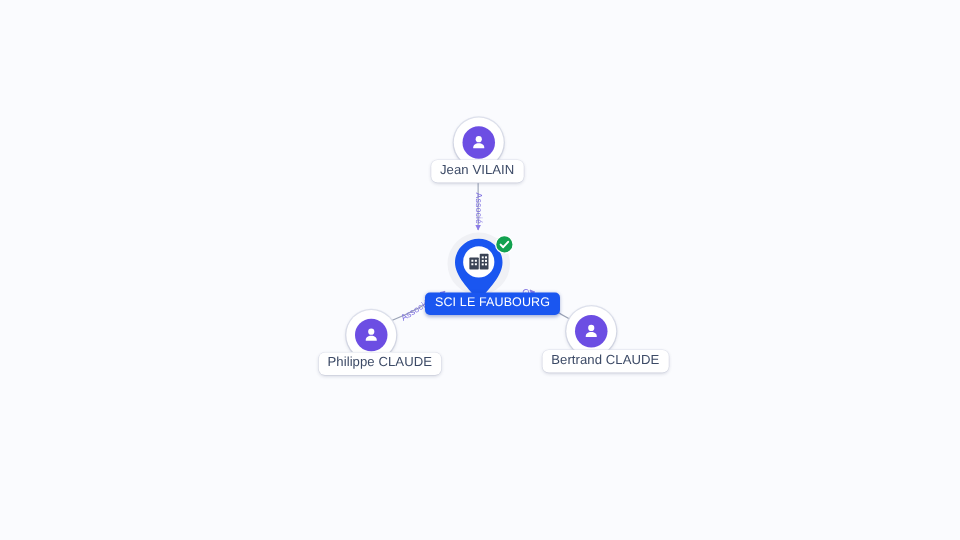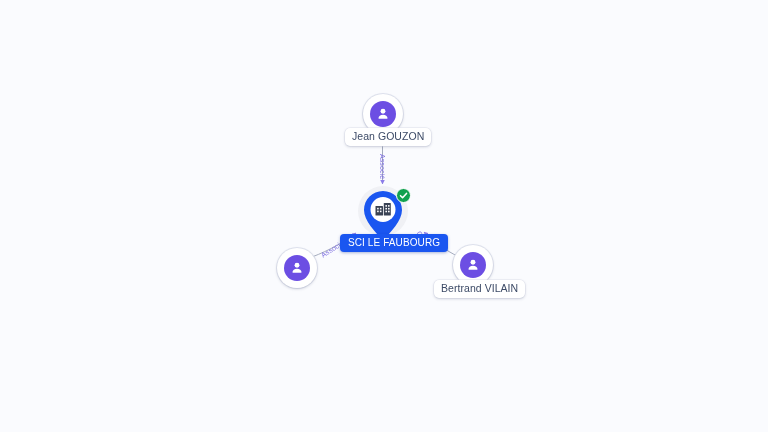--- a/index.html
+++ b/index.html
@@ -161,21 +161,21 @@
   <div class="person-node" style="left:363px; top:94px;">
     <div class="person-avatar">
       <div class="person-disc">
         <svg width="16" height="16" viewBox="0 0 24 24" fill="#ffffff">
           <circle cx="12" cy="8" r="3.7"></circle>
           <path d="M12 13c-4 0-6.6 2.3-6.6 4.7V19h13.2v-1.3C18.6 15.3 16 13 12 13z"></path>
         </svg>
       </div>
     </div>
   </div>
-  <div class="node-label" style="left:345px; top:128px;">Jean GOUZON</div>
+  <div class="node-label" style="left:345px; top:128px;">Jean VILAIN</div>
 
   <div class="company-node" style="left:355px; top:186px;">
     <div class="company-halo"></div>
     <div class="company-pin">
       <svg width="44" height="54" viewBox="0 0 44 54">
         <path d="M22 2 C11.5 2 3 10.5 3 21 C3 32 14 42 22 52 C30 42 41 32 41 21 C41 10.5 32.5 2 22 2 Z" fill="#1a56f0"></path>
         <circle cx="22" cy="20.5" r="12.5" fill="#ffffff"></circle>
         <g fill="#3a4354">
           <rect x="14.5" y="17" width="7.5" height="9.5" rx="0.6"></rect>
           <rect x="22.8" y="14" width="7" height="12.5" rx="0.6"></rect>
@@ -203,26 +203,27 @@
   <div class="person-node" style="left:277px; top:248px;">
     <div class="person-avatar">
       <div class="person-disc">
         <svg width="16" height="16" viewBox="0 0 24 24" fill="#ffffff">
           <circle cx="12" cy="8" r="3.7"></circle>
           <path d="M12 13c-4 0-6.6 2.3-6.6 4.7V19h13.2v-1.3C18.6 15.3 16 13 12 13z"></path>
         </svg>
       </div>
     </div>
   </div>
+  <div class="node-label" style="left:255px; top:282px;">Philippe CLAUDE</div>
 
   <div class="person-node" style="left:453px; top:245px;">
     <div class="person-avatar">
       <div class="person-disc">
         <svg width="16" height="16" viewBox="0 0 24 24" fill="#ffffff">
           <circle cx="12" cy="8" r="3.7"></circle>
           <path d="M12 13c-4 0-6.6 2.3-6.6 4.7V19h13.2v-1.3C18.6 15.3 16 13 12 13z"></path>
         </svg>
       </div>
     </div>
   </div>
-  <div class="node-label" style="left:434px; top:280px;">Bertrand VILAIN</div>
+  <div class="node-label" style="left:434px; top:280px;">Bertrand CLAUDE</div>
 
 </div>
 
 </body></html>

